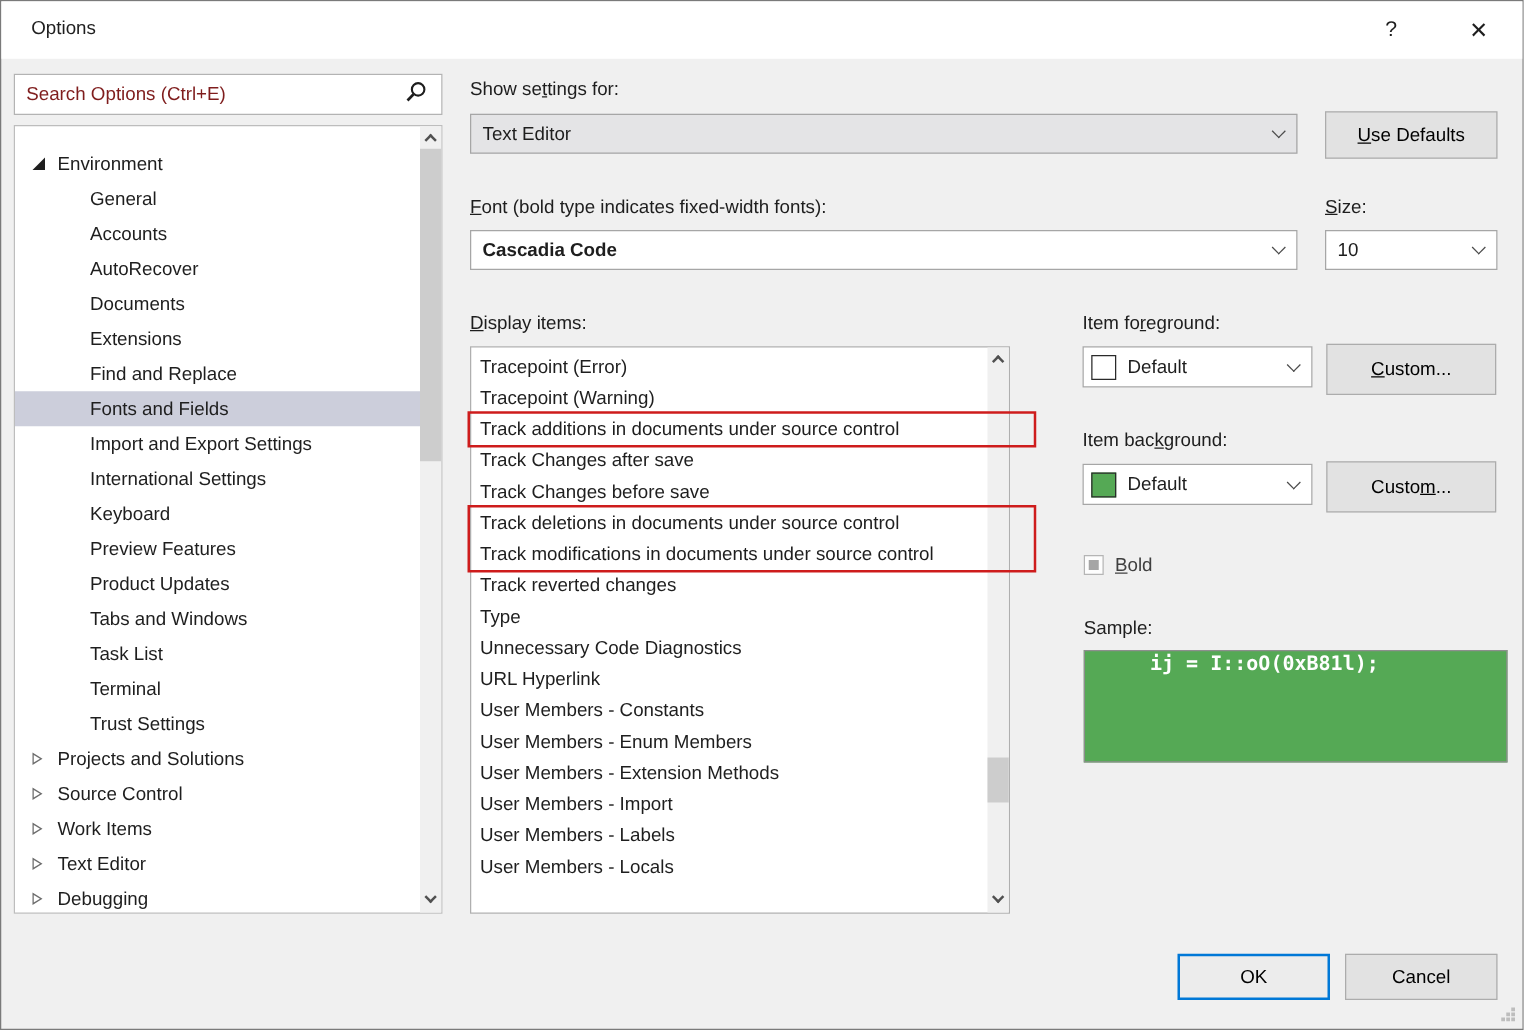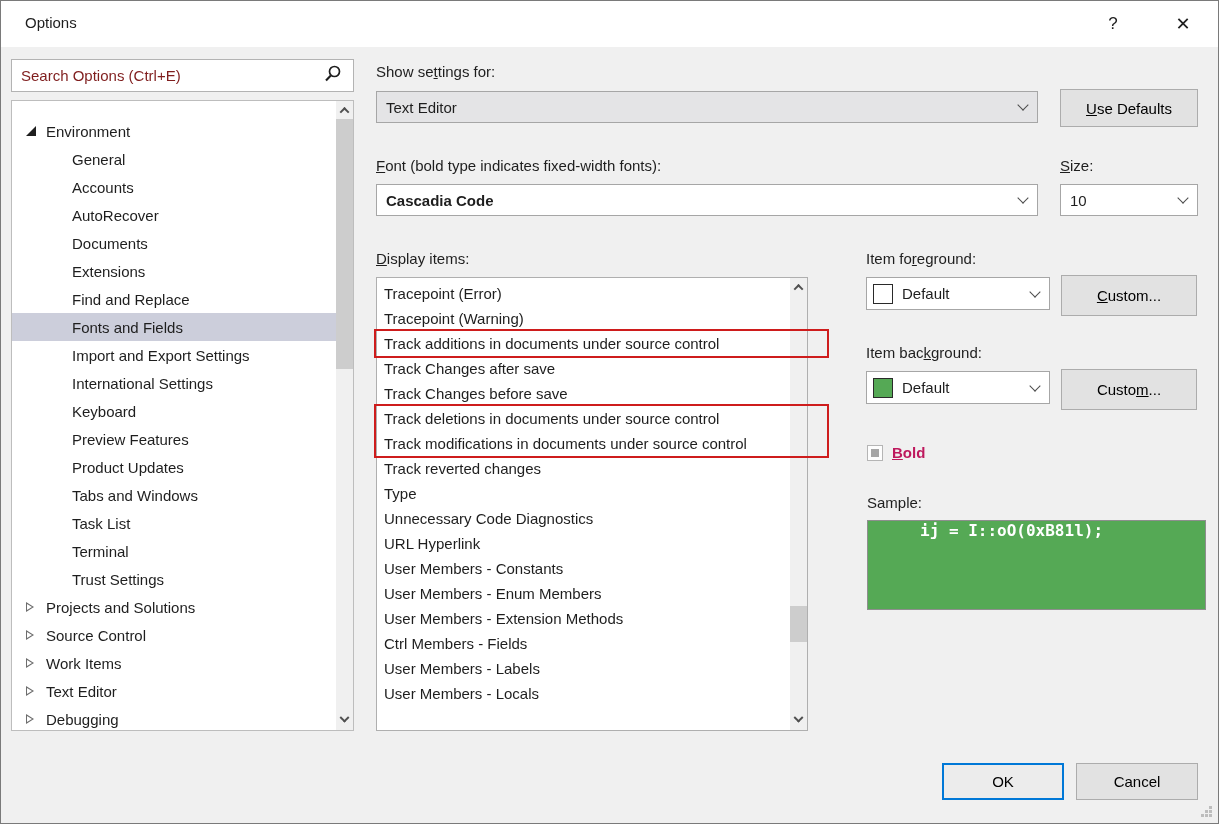--- a/index.html
+++ b/index.html
@@ -63,21 +63,21 @@
   #list-thumb { top:328px; height:36px; }
 
   
   #listbox { position:absolute; left:375px; top:276px; width:432px; height:454px;
              background:#fff; border:1px solid #afafaf; }
   #lrows { position:absolute; top:0; left:0; right:17px; bottom:0; overflow:hidden; padding-top:3px; }
   .lrow { height:25px; line-height:25px; padding-left:7px; font-size:15px; white-space:nowrap; cursor:default; }
   .hlbox { position:absolute; left:-3px; width:455px; border:2px solid #ce1c1c; pointer-events:none; }
 
   
-  #bold-row { position:absolute; left:866px; top:443px; display:flex; align-items:flex-end; color:#be185d; font-size:15px;font-weight:bold; }
+  #bold-row { position:absolute; left:866px; top:443px; display:flex; align-items:flex-start; color:#404040; font-size:15px; }
   #bold-check { width:16px; height:16px; background:#fdfdfd; border:1px solid #b5b5b5;
                 display:flex; align-items:center; justify-content:center; margin-right:9px; }
   #bold-check .inner { width:8px; height:8px; background:#a5a5a5; }
 
   #samplebox { position:absolute; left:866px; top:519px; width:339px; height:90px;
                border:1px solid #8e8e8e; display:flex; align-items:flex-start; }
   #sample-code { padding-left:52px; font-family:"DejaVu Sans Mono","Liberation Mono",monospace;
                  font-size:16px; font-weight:bold; white-space:pre; }
 
   
@@ -259,21 +259,21 @@
         <div class="lrow">Track Changes before save</div>
         <div class="lrow">Track deletions in documents under source control</div>
         <div class="lrow">Track modifications in documents under source control</div>
         <div class="lrow">Track reverted changes</div>
         <div class="lrow">Type</div>
         <div class="lrow">Unnecessary Code Diagnostics</div>
         <div class="lrow">URL Hyperlink</div>
         <div class="lrow">User Members - Constants</div>
         <div class="lrow">User Members - Enum Members</div>
         <div class="lrow">User Members - Extension Methods</div>
-        <div class="lrow">Ctrl Members - Fields</div>
+        <div class="lrow">User Members - Import</div>
         <div class="lrow">User Members - Labels</div>
         <div class="lrow">User Members - Locals</div>
       </div>
     <div class="vsb">
       <div class="arr up">
           <i class="chev-up"></i>
         </div>
       <div class="thumb" id="list-thumb"></div>
       <div class="arr down">
           <i class="chev-down"></i>

